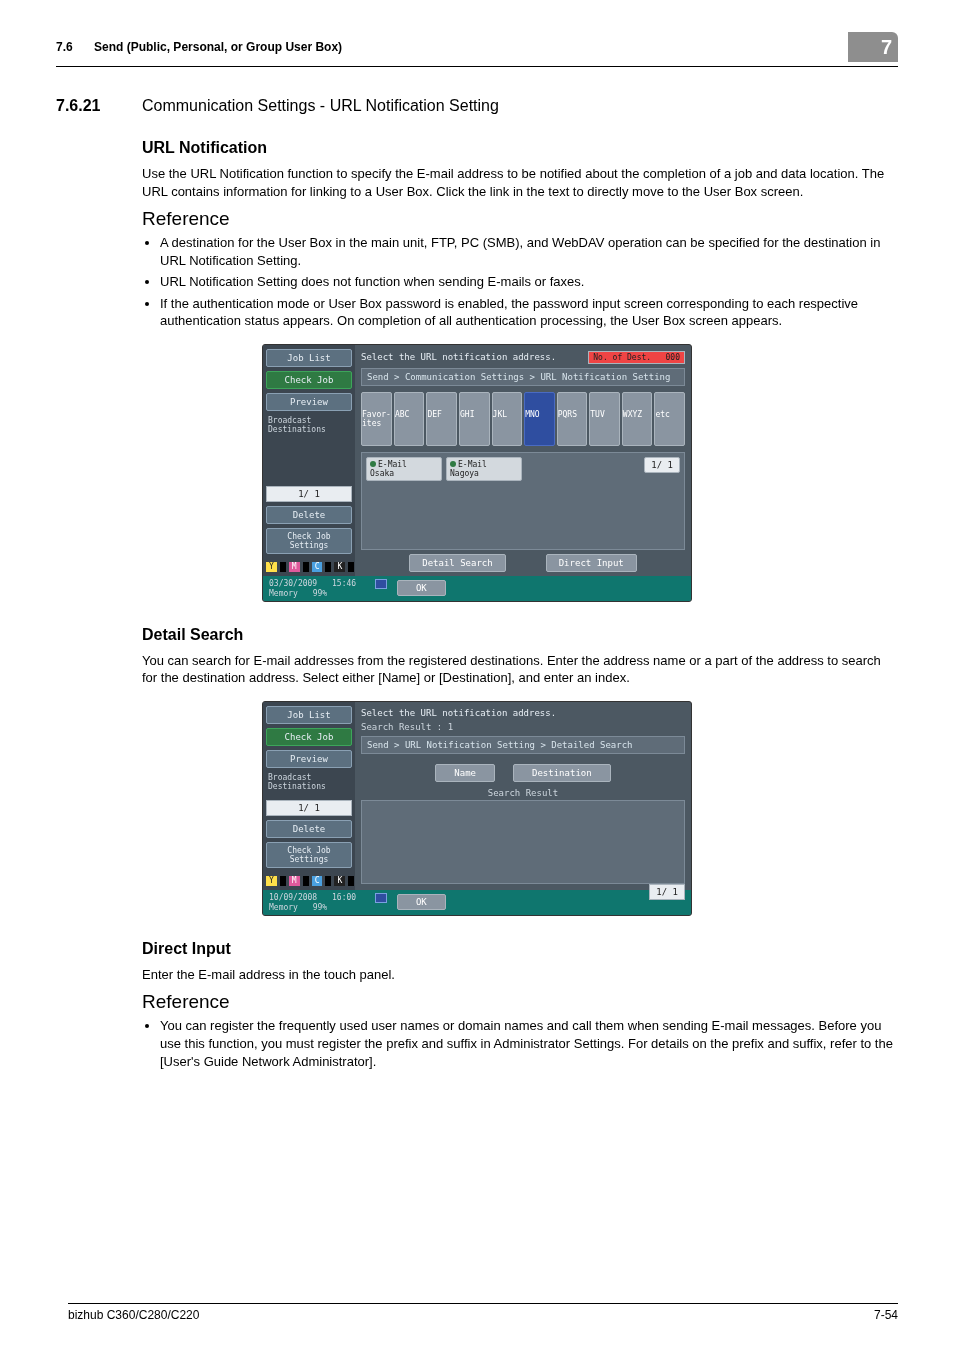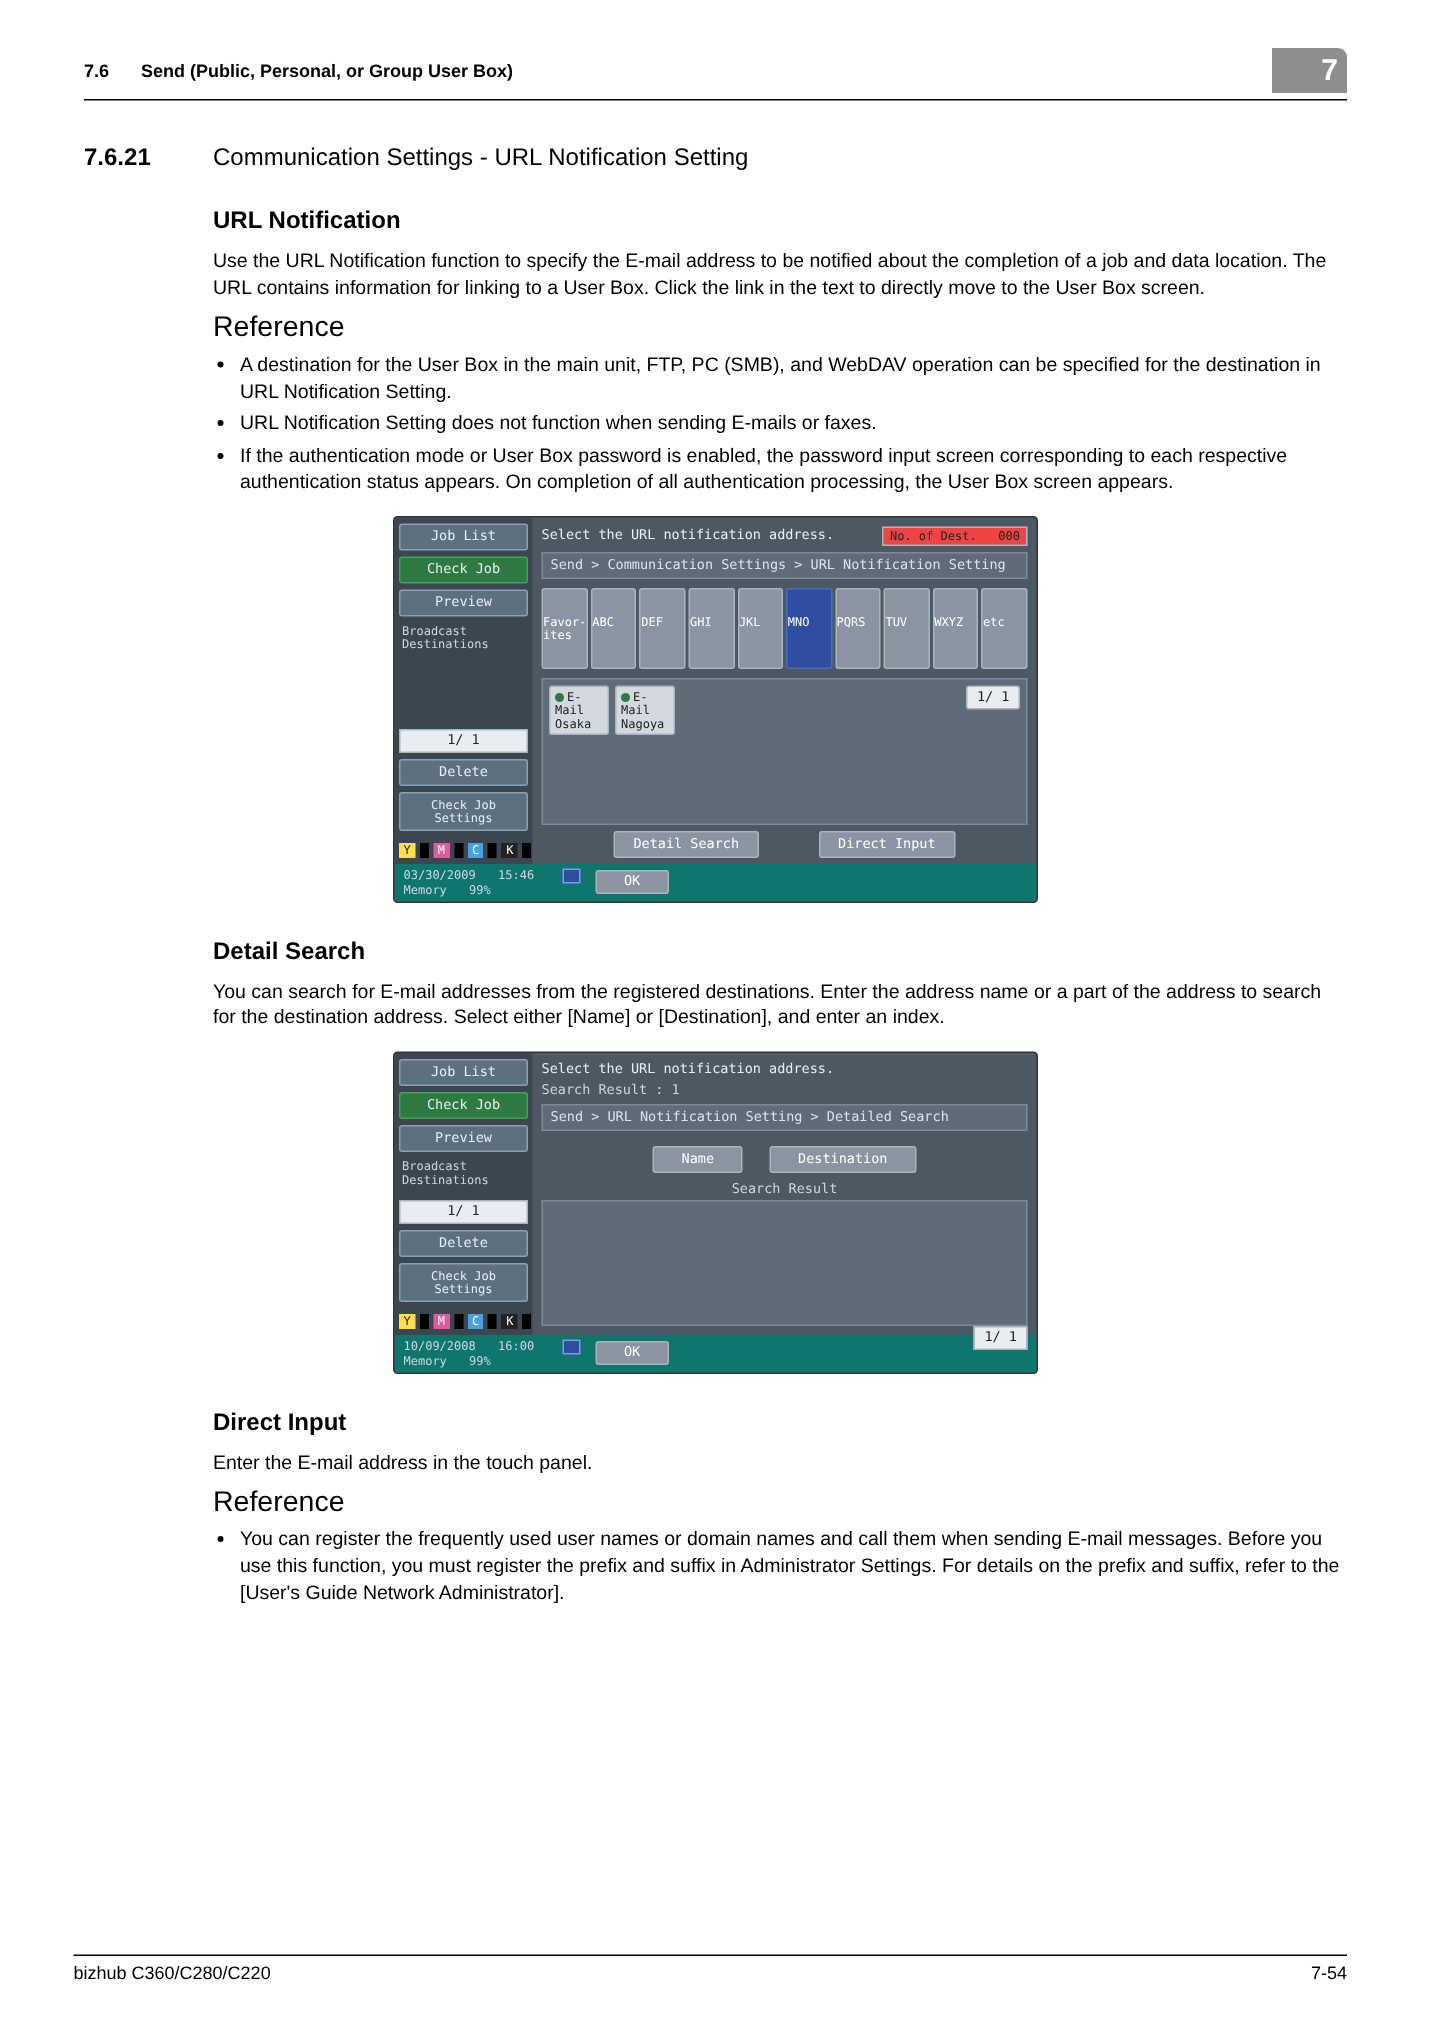--- a/index.html
+++ b/index.html
@@ -162,21 +162,21 @@
     background:#5f6c78;
     border:1px solid #7c8a97;
     min-height:88px;
     padding:4px;
     display:flex;
     gap:4px;
     align-items:flex-start;
     position:relative;
   }
   .dest-btn {
-    width:40px;
+    width:76px;
     background:#d3d9de;
     color:#222;
     text-align:left;
     padding:2px 3px;
     font-size:8px;
     line-height:1.15;
     border:1px solid #aab4bd;
   }
   .dest-btn .dot { display:inline-block; width:6px; height:6px; border-radius:50%; background:#2f7a43; margin-right:2px; vertical-align:middle; }
   .pg-badge {
@@ -229,21 +229,21 @@
     background:#5f6c78;
     border:1px solid #7c8a97;
     min-height:74px;
     position:relative;
     padding:4px;
   }
   .result-wrap { position:relative; }
   .result-pg { background:#e9edf1; color:#222; padding:2px 6px; font-size:9px; border:1px solid #aab4bd; position:absolute; right:0; }
   .footer-row {
     position:absolute;
-    left:49px; right:56px; bottom:28px;
+    left:68px; right:56px; bottom:28px;
     display:flex; justify-content:space-between;
     font-size:12px;
     border-top:1px solid #000;
     padding-top:4px;
   }
 </style>
 </head>
 <body>
 
 <div class="page">

